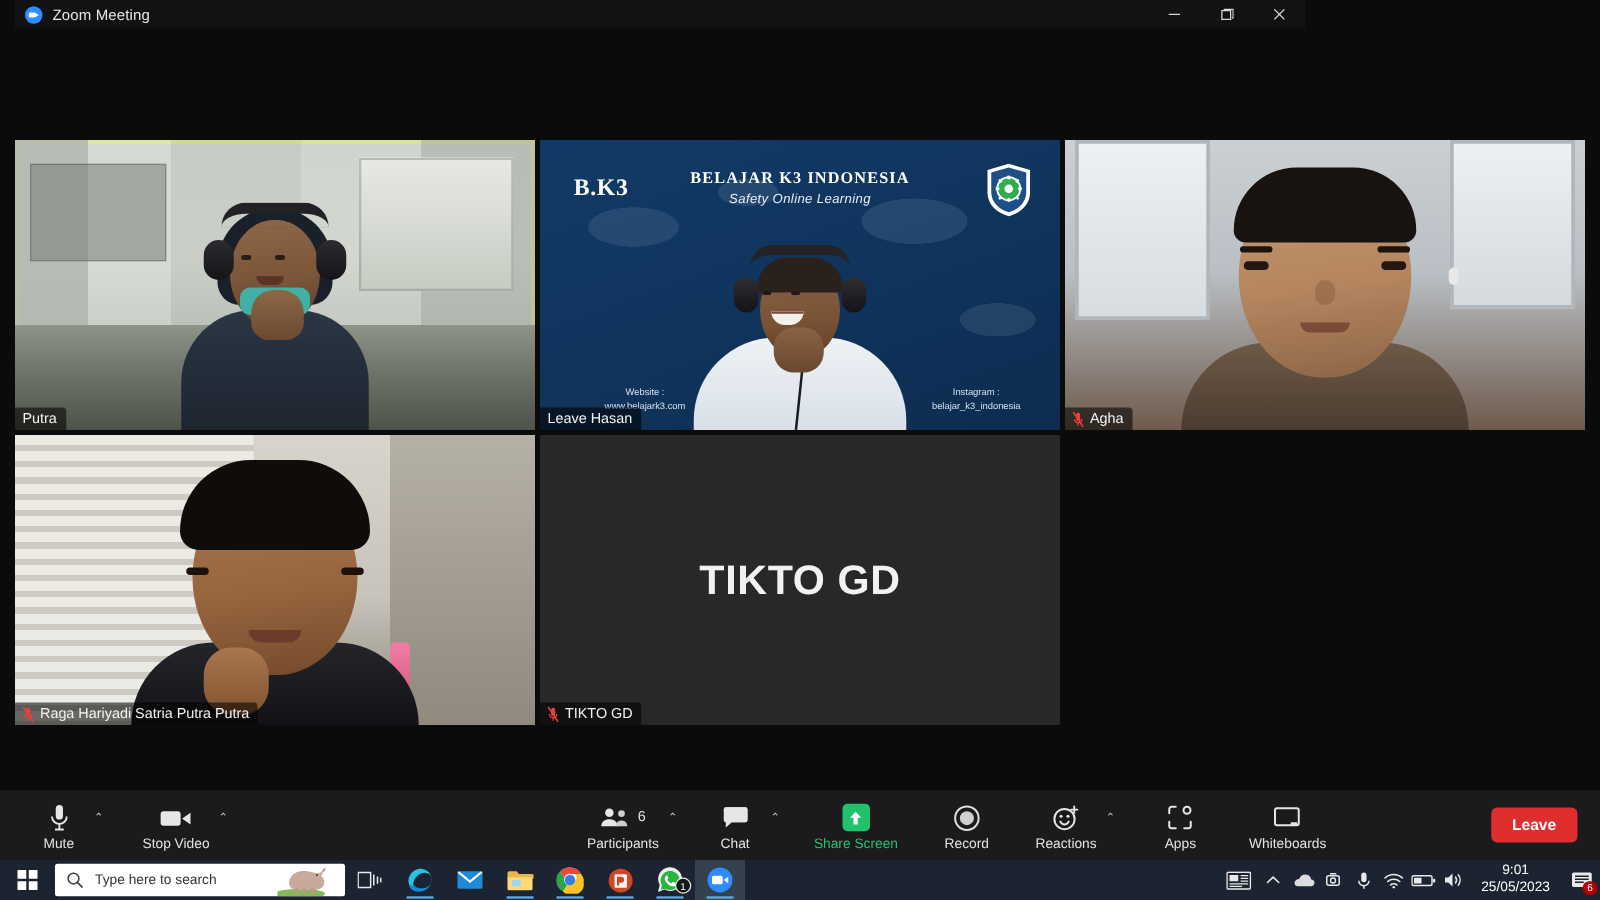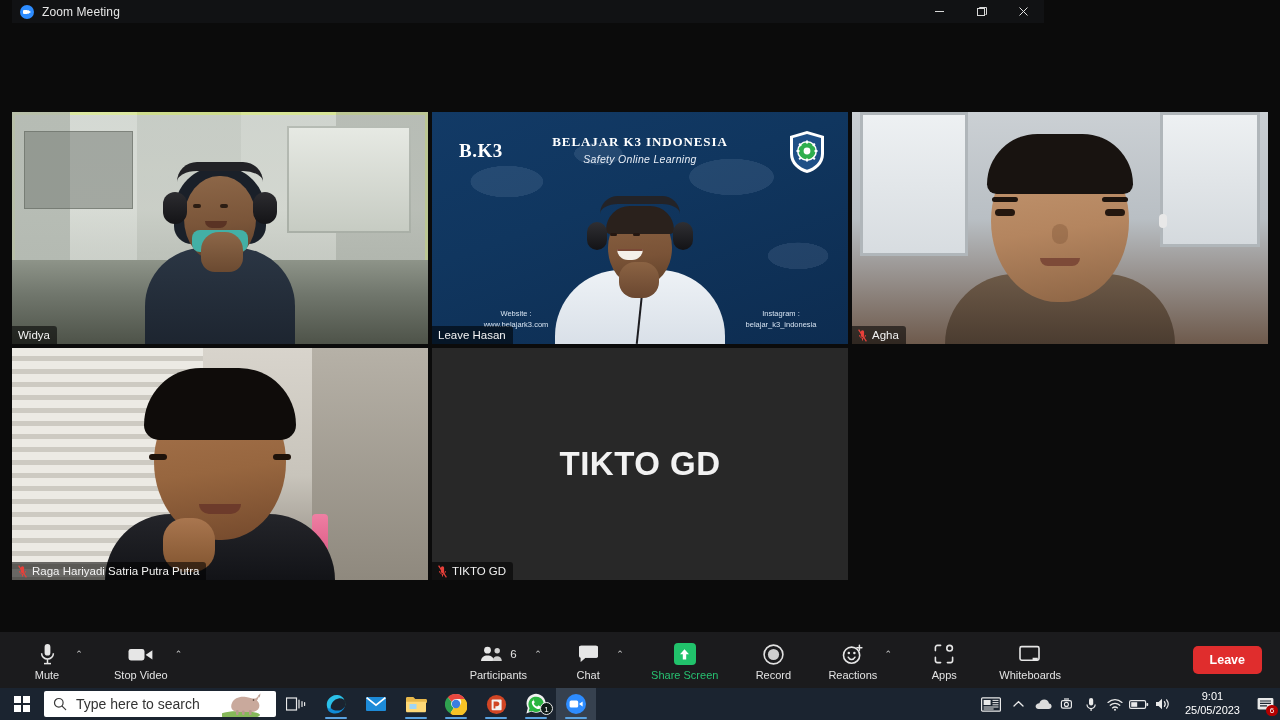--- a/index.html
+++ b/index.html
@@ -287,21 +287,21 @@
     position:absolute; left:0; bottom:0; width:1280px; height:32px;
     background:#1b2430; display:flex; align-items:center;
   }
   .start{ width:44px; height:32px; display:flex; align-items:center; justify-content:center; }
   .win-ico{ display:grid; grid-template-columns:repeat(2,7px); grid-template-rows:repeat(2,7px); gap:1.5px; }
   .win-ico i{ background:#ffffff; display:block; }
   .searchbox{
     width:232px; height:26px; background:#fff; border-radius:2px; display:flex;
     align-items:center; padding-left:9px; gap:9px; position:relative; overflow:hidden; flex:none;
   }
-  .search-ph{ color:#333; font-size:14px; }
+  .search-ph{ color:#333; font-size:11px; }
   .rhino{ position:absolute; right:0; bottom:0; width:54px; height:26px; }
   .tb-app{ width:40px; height:32px; display:flex; align-items:center; justify-content:center; position:relative; }
   .tb-app.open:after{ content:""; position:absolute; bottom:1px; left:9px; width:22px; height:2px; background:#5aa2e0; border-radius:1px; }
   .tb-app.active{ background:#36414f; }
   .tray{ margin-left:auto; display:flex; align-items:center; height:32px; }
   .tray-ic{ width:24px; height:32px; display:flex; align-items:center; justify-content:center; color:#e9e9e9; }
   .clock{ color:#fff; font-size:11px; text-align:center; line-height:1.25; padding:0 10px; }
   .notif{ width:30px; height:32px; display:flex; align-items:center; justify-content:center; position:relative; }
   .notif-badge{
     position:absolute; right:2px; bottom:4px; background:#b30000; color:#fff;
@@ -356,21 +356,21 @@
         <div class="pw-eyeL"></div>
           <div class="pw-eyeR"></div>
         <div class="pw-mouth"></div>
         <div class="pw-mask"></div>
         <div class="pw-band"></div>
         <div class="pw-hpL"></div>
           <div class="pw-hpR"></div>
         <div class="pw-hand"></div>
       </div>
       <div class="namebadge">
-        <span>Widya</span>
+        <span>Putra</span>
       </div>
     </div>
 
     <div class="tile t-bk3">
       <div class="bk3-map"></div>
       <div class="bk3-logo">B.K3</div>
       <div class="bk3-center">
         <div class="bk3-title">BELAJAR K3 INDONESIA</div>
         <div class="bk3-sub">Safety Online Learning</div>
       </div>

